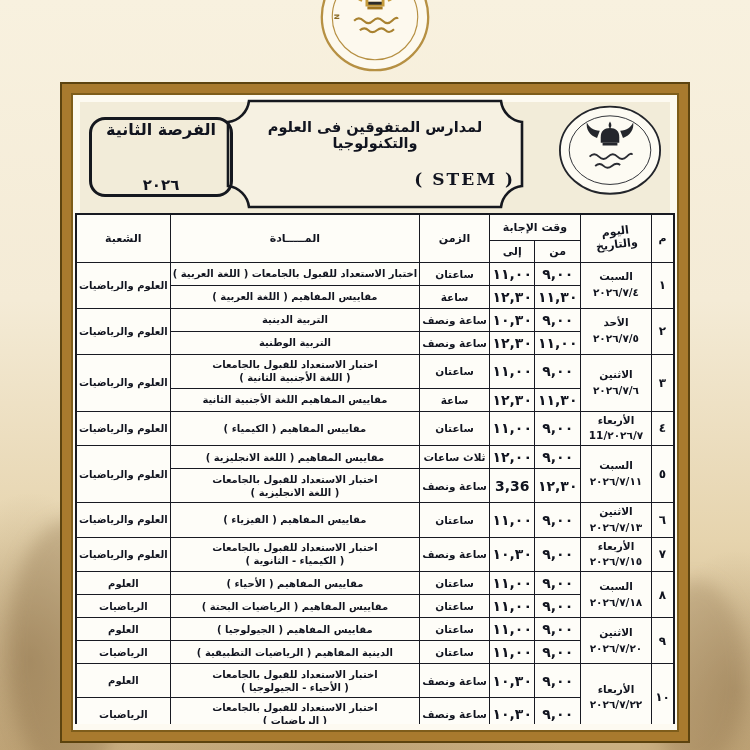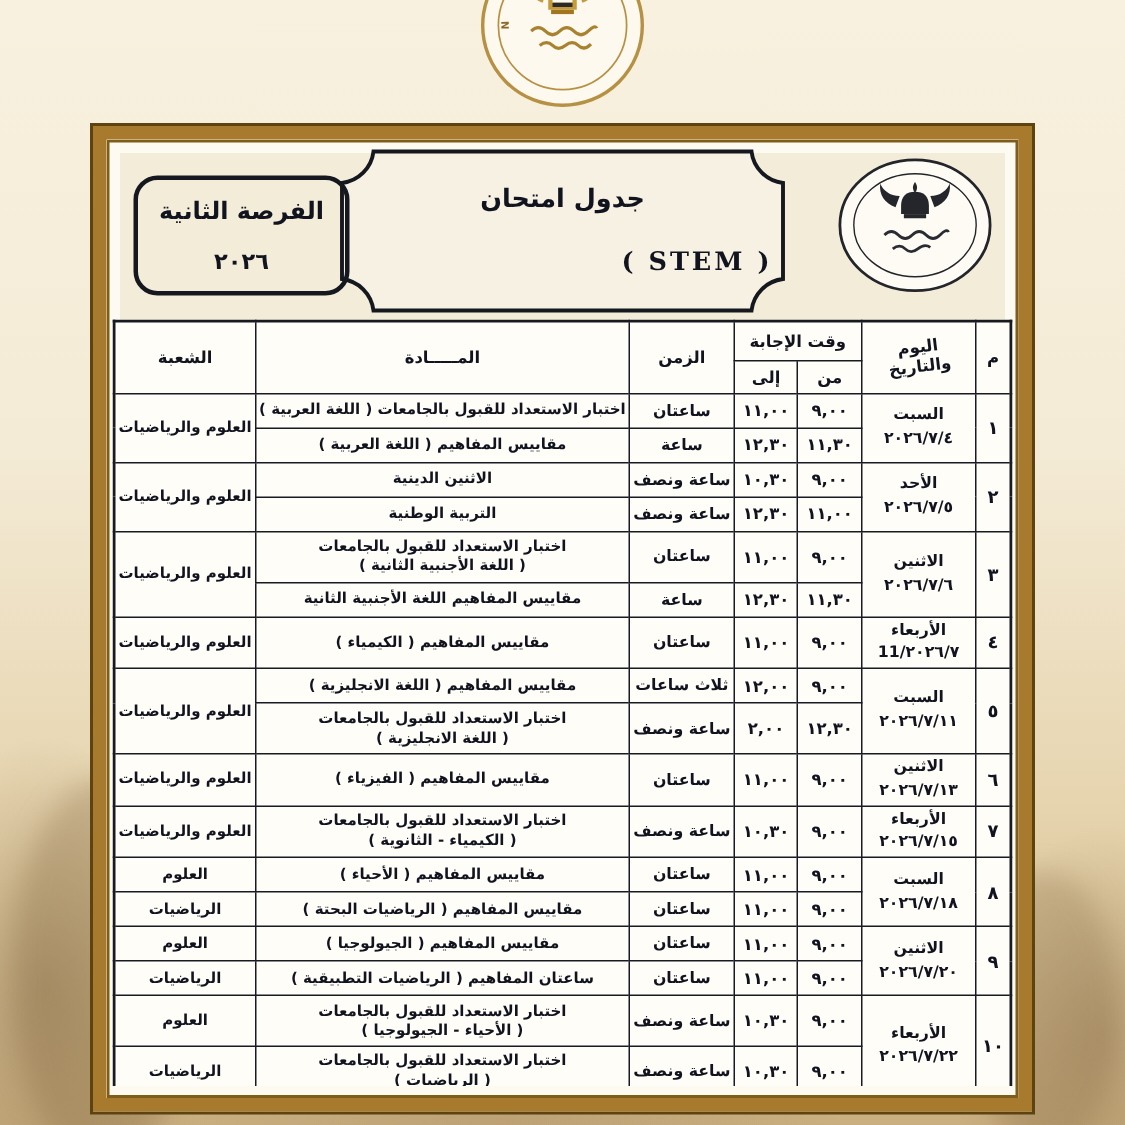--- a/index.html
+++ b/index.html
@@ -38,40 +38,40 @@
   .plaque { position:absolute; left:50%; transform:translateX(-50%); top:5px; width:300px; height:112px; }
   .plaque svg.frame { position:absolute; inset:0; }
   .plaque-text { position:absolute; inset:4px 10px; display:flex; flex-direction:column; justify-content:space-evenly; text-align:center; }
   .plq1 { font-size:17px; }
   .plq2 { font-size:15px; }
   .plq3 { font-size:14.5px; }
   .plq4 { font-size:17px; letter-spacing:2px; font-family:"DejaVu Serif", serif;text-align:right; }
   .session-box {
     position:absolute; left:18px; top:24px; width:144px; height:80px;
     border:3px solid #15181f; border-radius:16px;
-    display:flex; flex-direction:column; align-items:center; justify-content:center; gap:3px;
+    display:flex; flex-direction:column; align-items:center; justify-content:space-between; gap:3px;
     text-align:center;
   }
   .session-box .l1 { font-size:16px; }
   .session-box .l2 { font-size:15px; letter-spacing:2px;margin-top:12px; }
 
   
   .table-wrap { position:absolute; left:4px; right:4px; top:120px; bottom:8px; overflow:hidden; }
   table { width:100%; height:100%; border-collapse:collapse; background:#fefdf8; }
   th, td { border:1.5px solid #181a22; text-align:center; vertical-align:middle; padding:1px 2px; }
   table { border:2.5px solid #181a22; }
   thead th { font-size:11px; }
   thead tr.h1 { height:26px; }
   thead tr.h2 { height:22px; }
   tbody tr { height:23px; }
   tbody tr.tall { height:34px; }
   .tilt { display:inline-block; transform:rotate(-7deg); }
   .c-num { font-size:12px; }
   .c-day { font-size:10.5px; line-height:1.5; }
-  .c-time { font-size:11px; white-space:nowrap; }
+  .c-time { font-size:14px; white-space:nowrap; }
   .c-dur { font-size:10.5px; white-space:nowrap;margin-left:36px; }
   .c-sub { font-size:10px; }
   .c-sub .sub-wrap { overflow:hidden; }
   .c-sub .subject-line { white-space:nowrap; line-height:1.3; }
   .c-branch { font-size:10px; white-space:nowrap; }
 </style>
 </head>
 <body>
 
 <div class="blob b1"></div>
@@ -129,21 +129,21 @@
           <path d="M44 70 q5 -4 9 0 t9 0 t9 -1"></path>
         </g>
       </svg>
     </div>
 
     <div class="plaque">
       <svg class="frame" viewBox="0 0 300 112" width="300" height="112">
         <path d="M 24 3 H 276 A 24 24 0 0 0 297 24 V 88 A 24 24 0 0 0 276 109 H 24 A 24 24 0 0 0 3 88 V 24 A 24 24 0 0 0 24 3 Z" fill="#f6f1e2" stroke="#15181f" stroke-width="2.6"></path>
       </svg>
       <div class="plaque-text">
-        <div class="plq1">جدول امتحان</div>
+        <div class="plq3">لمدارس المتفوقين فى العلوم والتكنولوجيا</div>
         <div class="plq4" dir="ltr">( STEM )</div>
       </div>
     </div>
 
     <div class="session-box">
       <div class="l1">الفرصة الثانية</div>
       <div class="l2">٢٠٢٦</div>
     </div>
 
     <div class="table-wrap">
@@ -202,21 +202,21 @@
               <td rowspan="2" class="c-num">٢</td>
               <td rowspan="2" class="c-day">
                 <div>الأحد</div>
                 <div>٢٠٢٦/٧/٥</div>
               </td>
               <td class="c-time">٩,٠٠</td>
               <td class="c-time">١٠,٣٠</td>
               <td class="c-dur">ساعة ونصف</td>
               <td class="c-sub">
                 <div class="sub-wrap">
-                  <div class="subject-line">الاثنين الدينية</div>
+                  <div class="subject-line">التربية الدينية</div>
                 </div>
               </td>
               <td rowspan="2" class="c-branch">العلوم والرياضيات</td>
             </tr>
             <tr>
               <td class="c-time">١١,٠٠</td>
               <td class="c-time">١٢,٣٠</td>
               <td class="c-dur">ساعة ونصف</td>
               <td class="c-sub">
                 <div class="sub-wrap">
@@ -278,21 +278,21 @@
               <td class="c-dur">ثلاث ساعات</td>
               <td class="c-sub">
                 <div class="sub-wrap">
                   <div class="subject-line">مقاييس المفاهيم ( اللغة الانجليزية )</div>
                 </div>
               </td>
               <td rowspan="2" class="c-branch">العلوم والرياضيات</td>
             </tr>
             <tr class="tall">
               <td class="c-time">١٢,٣٠</td>
-              <td class="c-time">٢,٠٠</td>
+              <td class="c-time">3,36</td>
               <td class="c-dur">ساعة ونصف</td>
               <td class="c-sub">
                 <div class="sub-wrap">
                   <div class="subject-line">اختبار الاستعداد للقبول بالجامعات</div>
                   <div class="subject-line">( اللغة الانجليزية )</div>
                 </div>
               </td>
             </tr>
             <tr>
               <td rowspan="1" class="c-num">٦</td>
@@ -369,21 +369,21 @@
                 </div>
               </td>
               <td class="c-branch">العلوم</td>
             </tr>
             <tr>
               <td class="c-time">٩,٠٠</td>
               <td class="c-time">١١,٠٠</td>
               <td class="c-dur">ساعتان</td>
               <td class="c-sub">
                 <div class="sub-wrap">
-                  <div class="subject-line">ساعتان المفاهيم ( الرياضيات التطبيقية )</div>
+                  <div class="subject-line">الدينية المفاهيم ( الرياضيات التطبيقية )</div>
                 </div>
               </td>
               <td class="c-branch">الرياضيات</td>
             </tr>
             <tr class="tall">
               <td rowspan="2" class="c-num">١٠</td>
               <td rowspan="2" class="c-day">
                 <div>الأربعاء</div>
                 <div>٢٠٢٦/٧/٢٢</div>
               </td>

